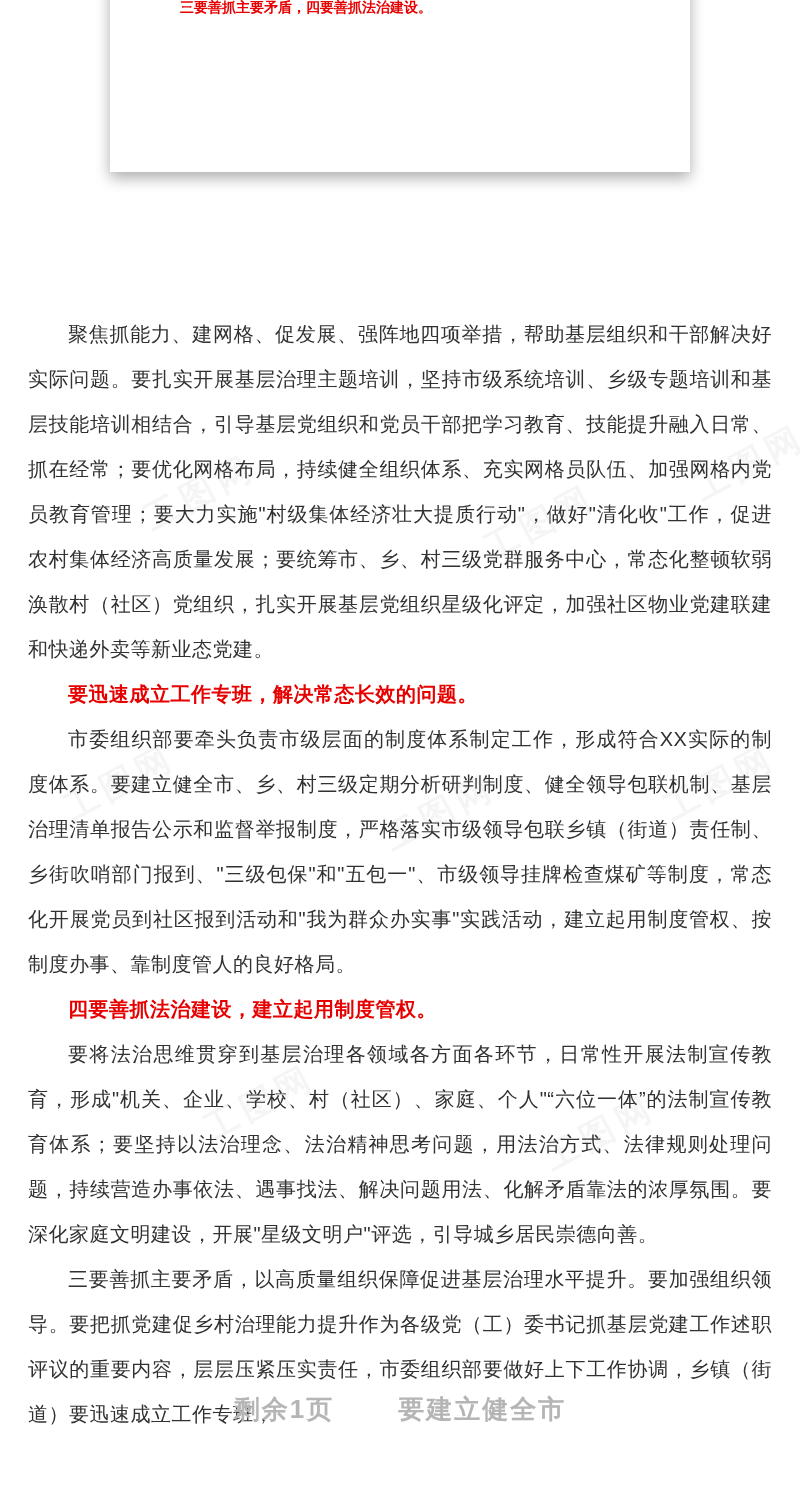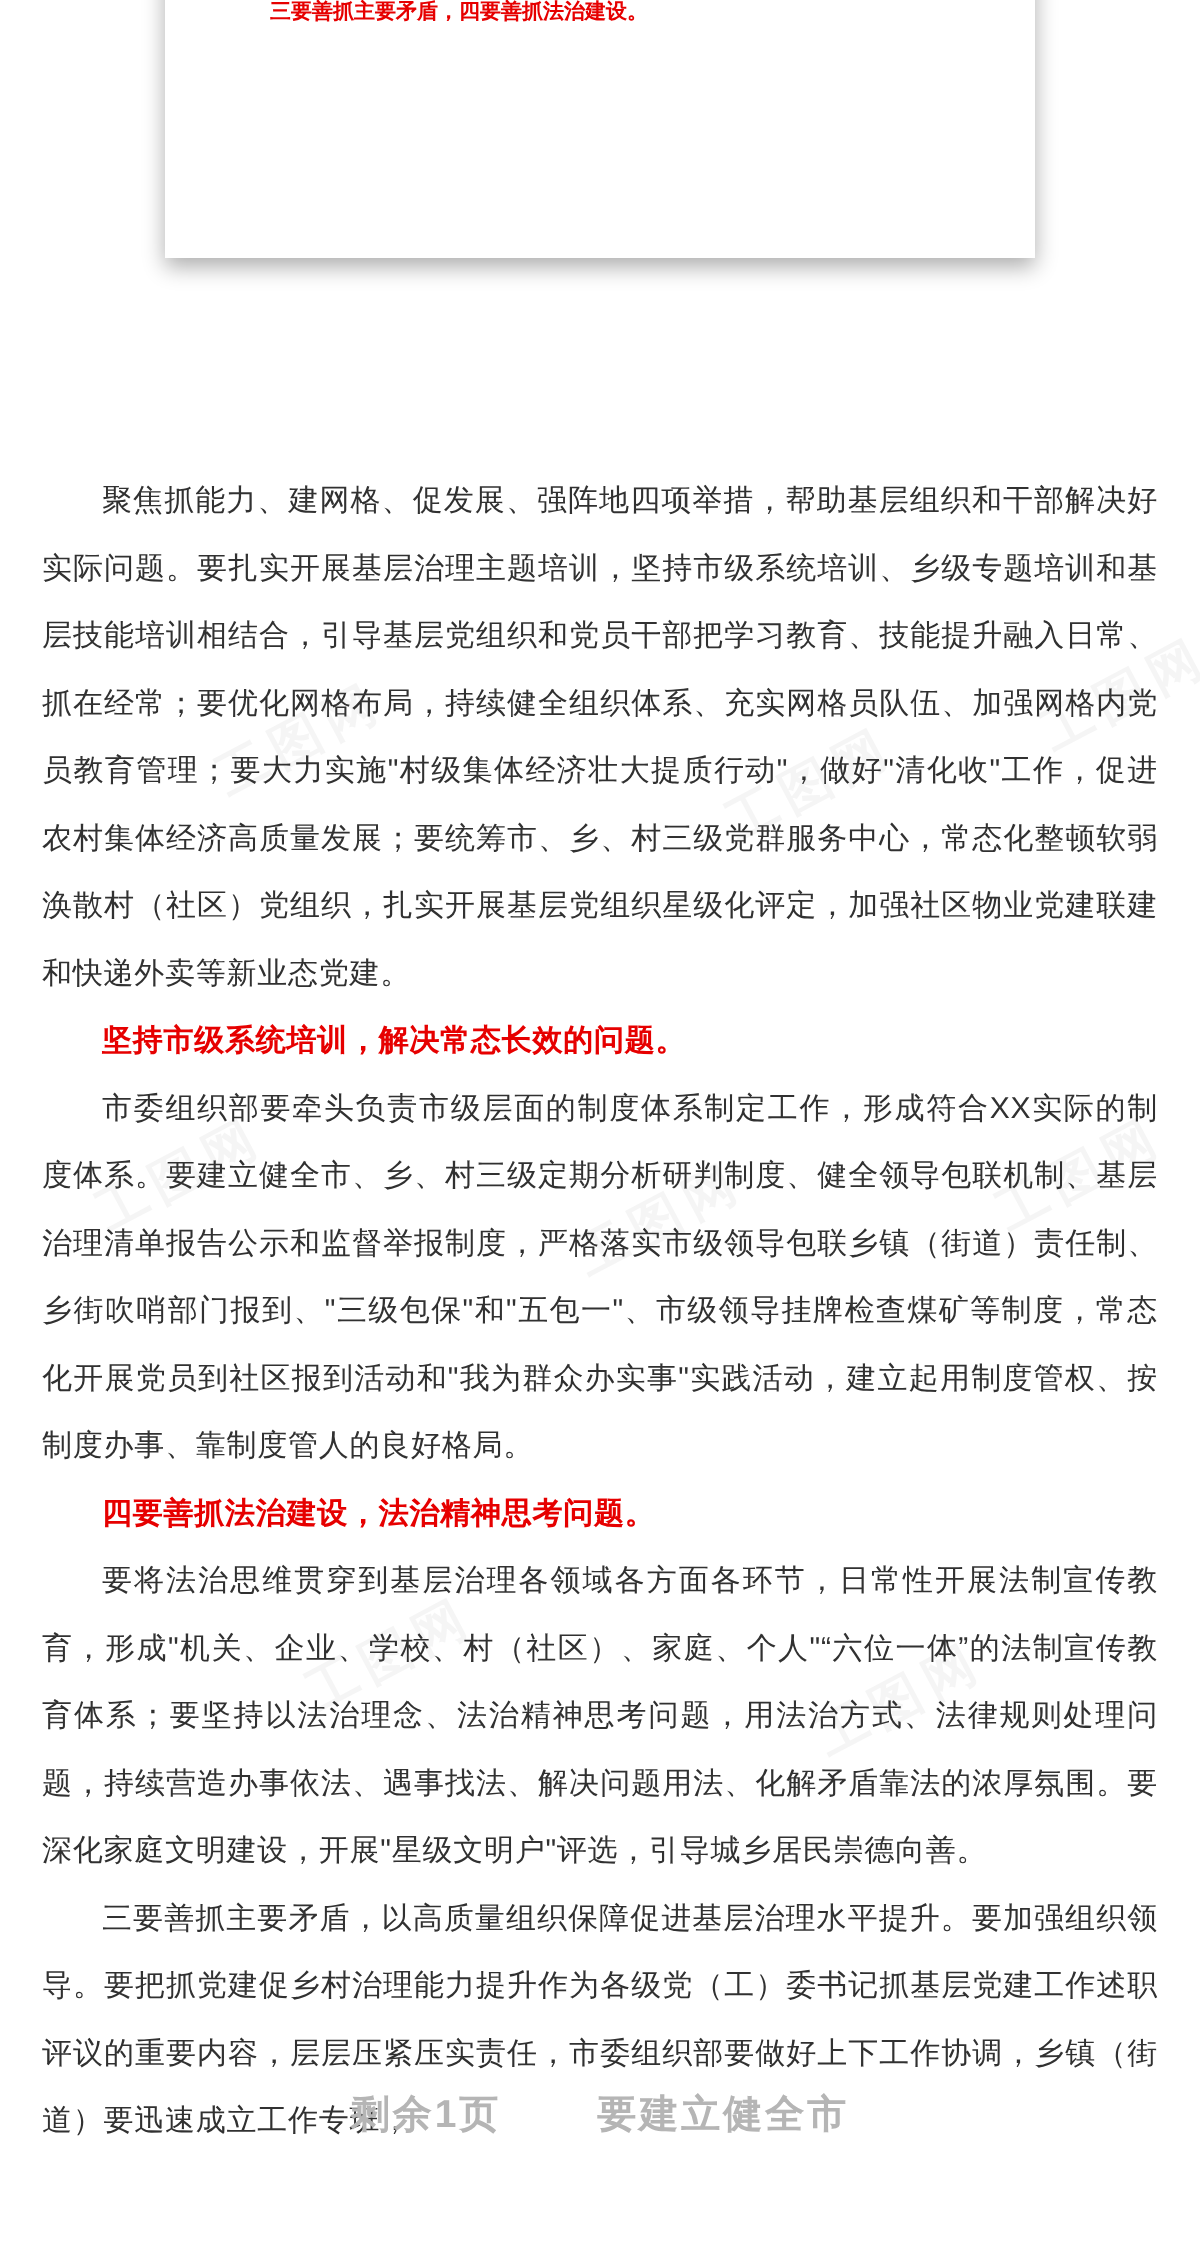--- a/index.html
+++ b/index.html
@@ -89,23 +89,23 @@
   <span class="wm" style="left:200px; top:1080px;">工图网</span>
   <span class="wm" style="left:540px; top:1110px;">工图网</span>
 </div>
 
 <div class="top-card">
   <p class="card-heading">三要善抓主要矛盾，四要善抓法治建设。</p>
 </div>
 
 <div class="article">
   <p>聚焦抓能力、建网格、促发展、强阵地四项举措，帮助基层组织和干部解决好实际问题。要扎实开展基层治理主题培训，坚持市级系统培训、乡级专题培训和基层技能培训相结合，引导基层党组织和党员干部把学习教育、技能提升融入日常、抓在经常；要优化网格布局，持续健全组织体系、充实网格员队伍、加强网格内党员教育管理；要大力实施"村级集体经济壮大提质行动"，做好"清化收"工作，促进农村集体经济高质量发展；要统筹市、乡、村三级党群服务中心，常态化整顿软弱涣散村（社区）党组织，扎实开展基层党组织星级化评定，加强社区物业党建联建和快递外卖等新业态党建。</p>
-  <p class="heading-red">坚持市级系统培训，解决常态长效的问题。</p>
+  <p class="heading-red">要迅速成立工作专班，解决常态长效的问题。</p>
   <p>市委组织部要牵头负责市级层面的制度体系制定工作，形成符合XX实际的制度体系。要建立健全市、乡、村三级定期分析研判制度、健全领导包联机制、基层治理清单报告公示和监督举报制度，严格落实市级领导包联乡镇（街道）责任制、乡街吹哨部门报到、"三级包保"和"五包一"、市级领导挂牌检查煤矿等制度，常态化开展党员到社区报到活动和"我为群众办实事"实践活动，建立起用制度管权、按制度办事、靠制度管人的良好格局。</p>
-  <p class="heading-red">四要善抓法治建设，法治精神思考问题。</p>
+  <p class="heading-red">四要善抓法治建设，建立起用制度管权。</p>
   <p>要将法治思维贯穿到基层治理各领域各方面各环节，日常性开展法制宣传教育，形成"机关、企业、学校、村（社区）、家庭、个人"“六位一体”的法制宣传教育体系；要坚持以法治理念、法治精神思考问题，用法治方式、法律规则处理问题，持续营造办事依法、遇事找法、解决问题用法、化解矛盾靠法的浓厚氛围。要深化家庭文明建设，开展"星级文明户"评选，引导城乡居民崇德向善。</p>
   <p>三要善抓主要矛盾，以高质量组织保障促进基层治理水平提升。要加强组织领导。要把抓党建促乡村治理能力提升作为各级党（工）委书记抓基层党建工作述职评议的重要内容，层层压紧压实责任，市委组织部要做好上下工作协调，乡镇（街道）要迅速成立工作专班，</p>
 </div>
 
 <div class="footer">
   <span>剩余1页</span>
   <span>要建立健全市</span>
 </div>
 
 </body></html>

